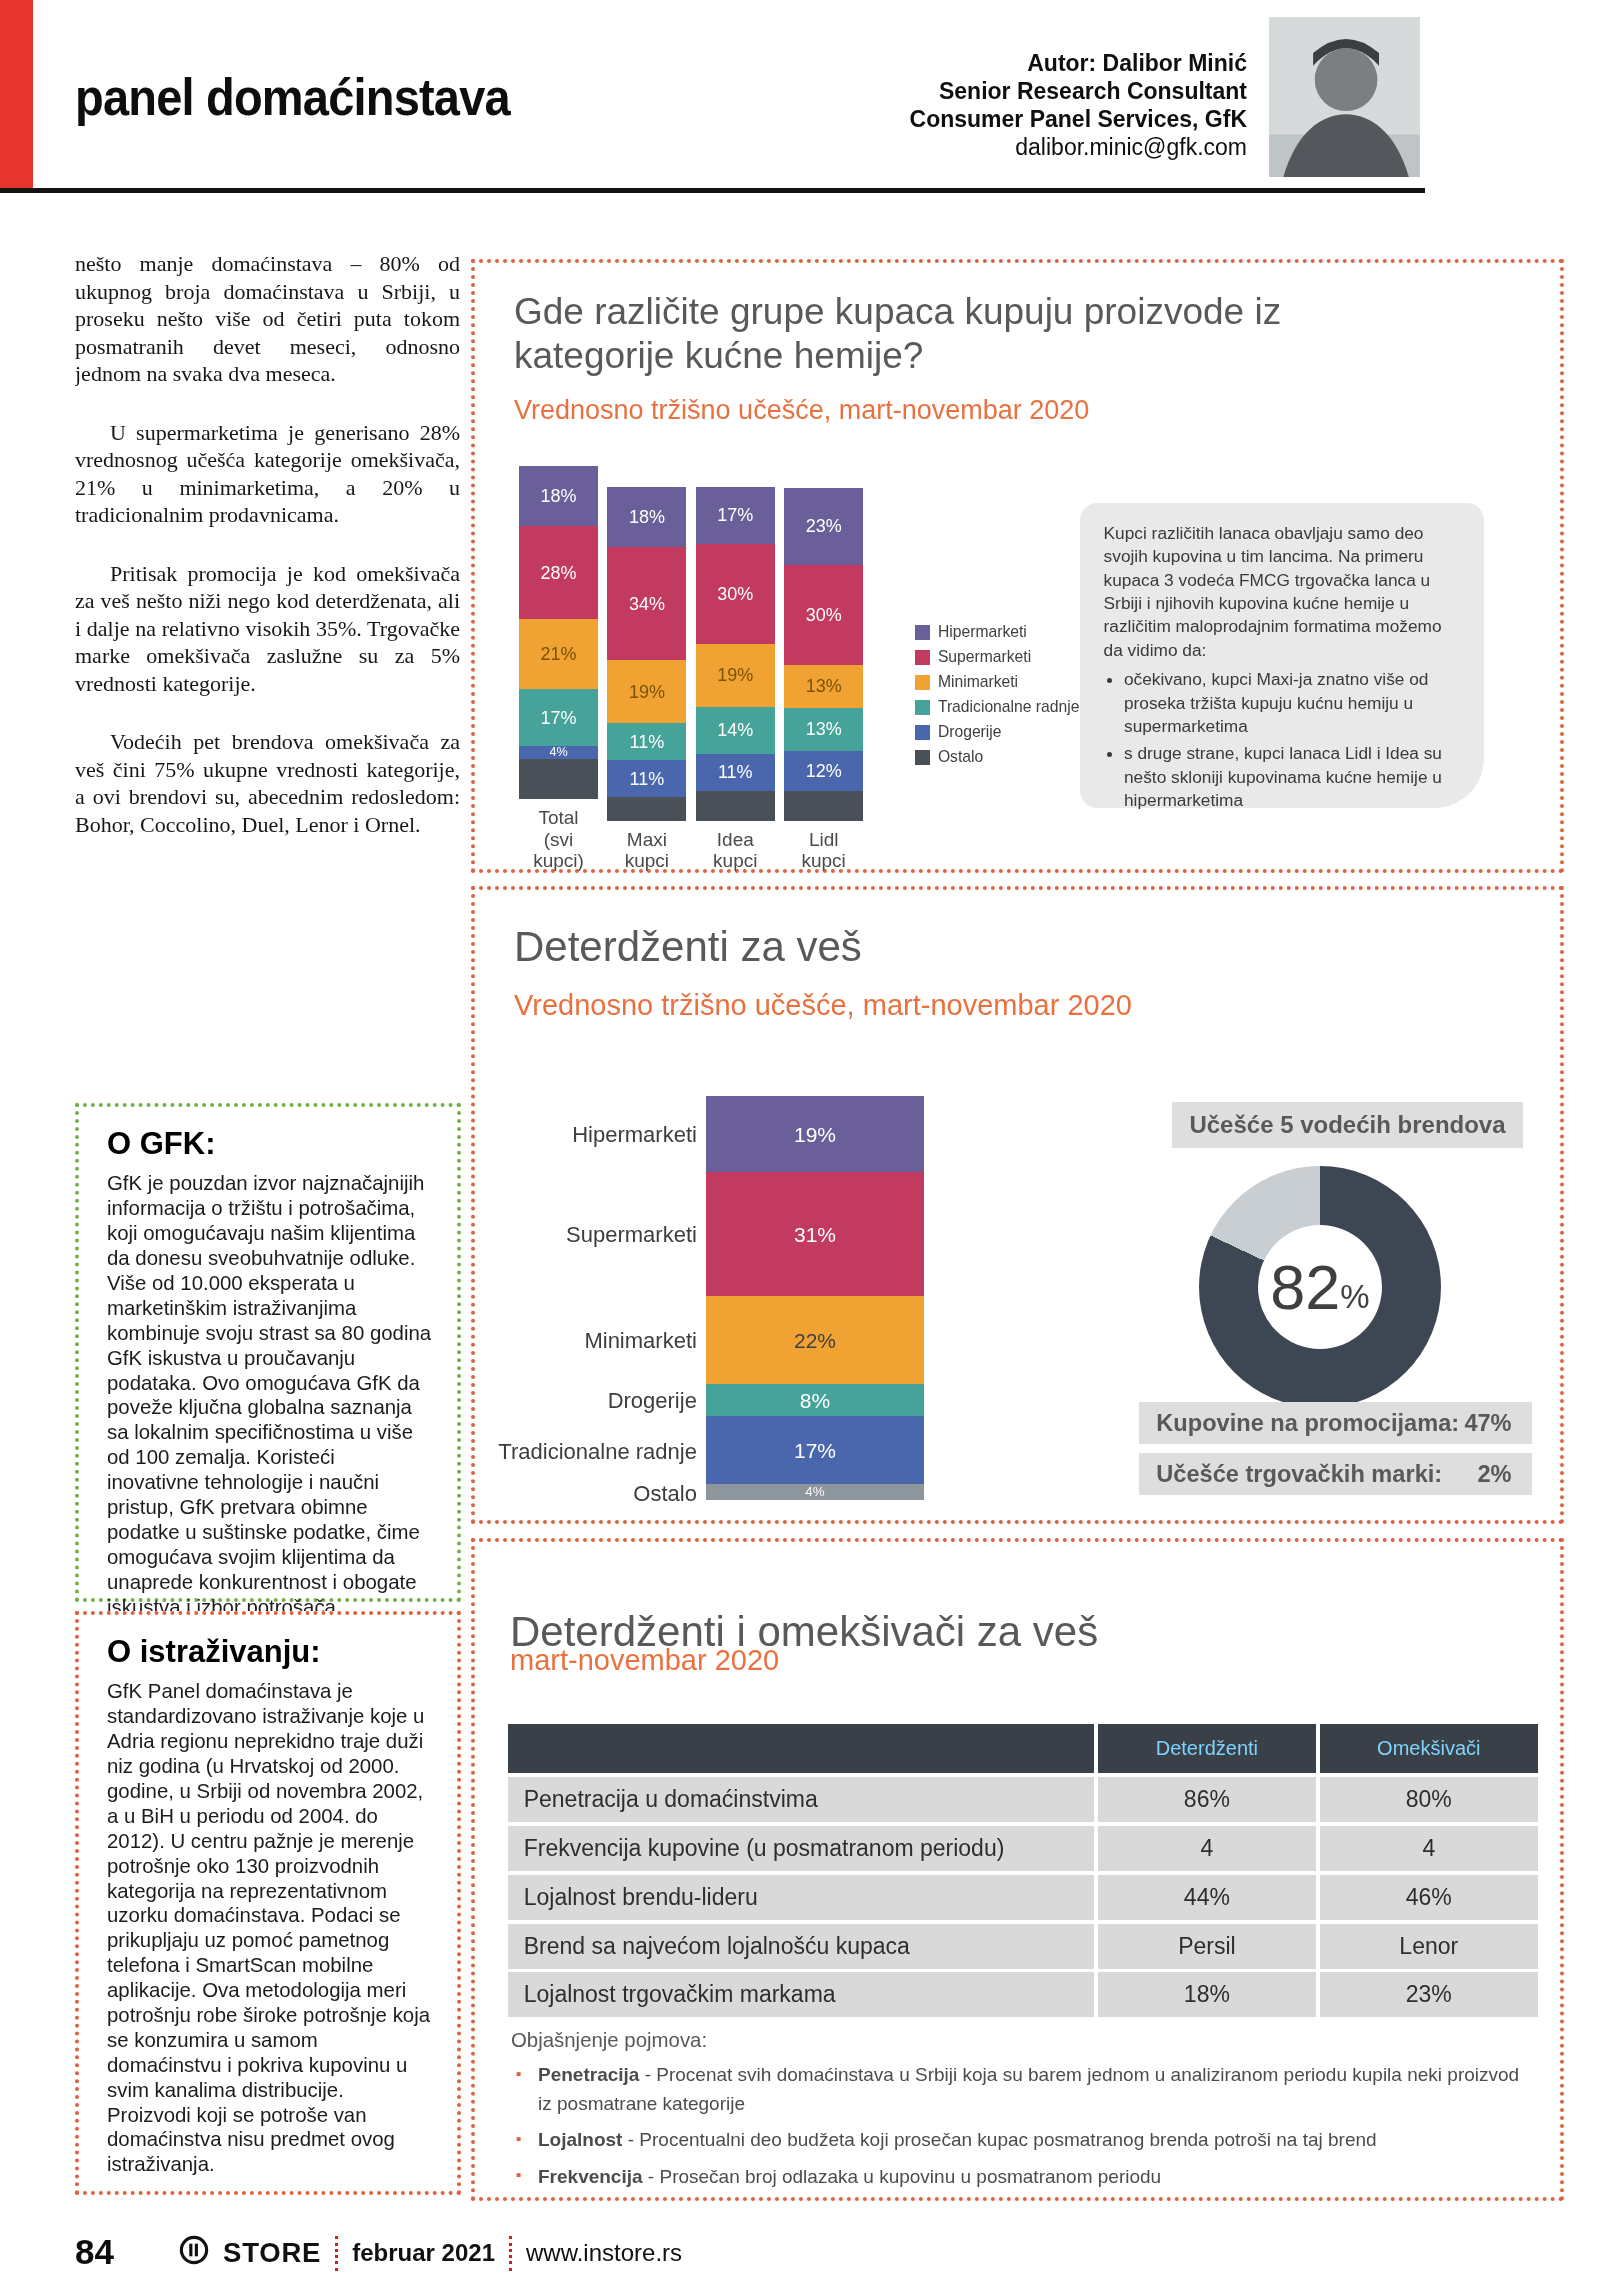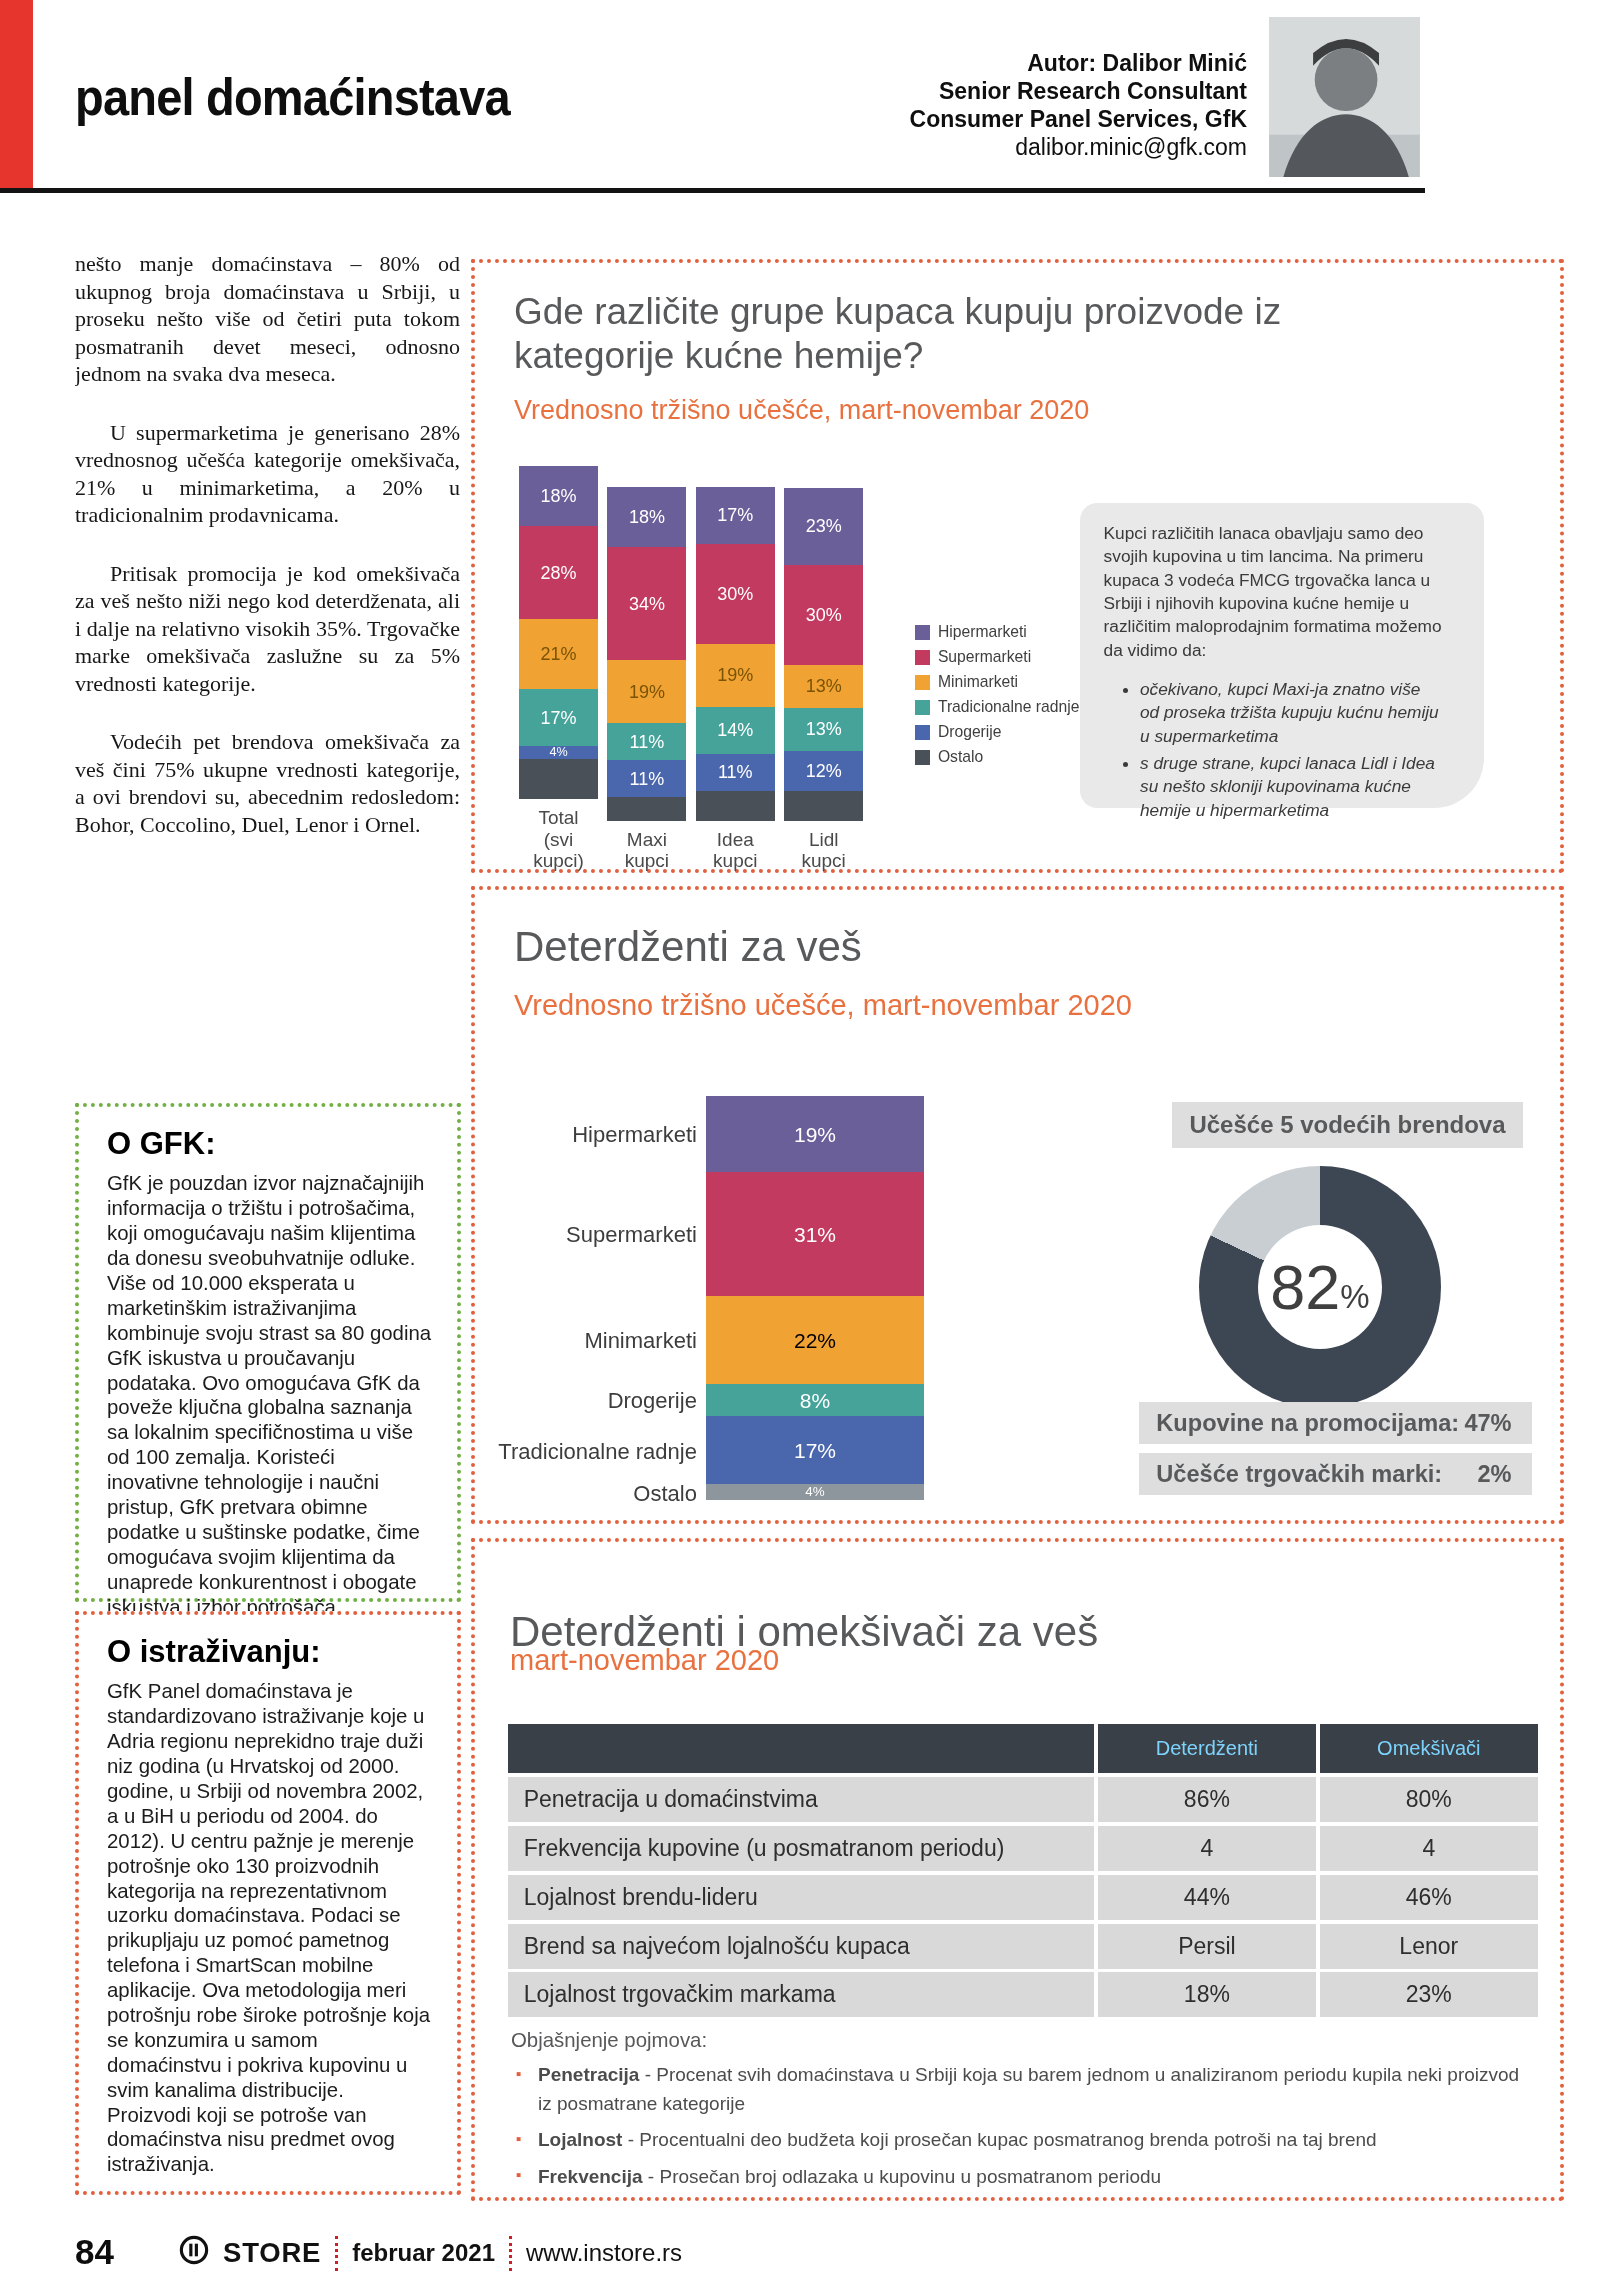--- a/index.html
+++ b/index.html
@@ -52,21 +52,21 @@
   .c1-val{font-size:18px;line-height:1;color:#fff;}
   .c1-axis{margin-top:7.9px;text-align:center;font-size:19px;color:#4a4a4a;line-height:1.12;}
   .c1-legend{position:absolute;left:440px;top:360px;}
   .lg-row{display:flex;align-items:center;margin-bottom:7px;}
   .lg-sw{width:15px;height:15px;margin-right:7.9px;flex:none;}
   .lg-tx{font-size:15.7px;color:#3f3f3f;white-space:nowrap;}
   .callout{position:absolute;left:605px;top:240px;width:404px;height:305px;background:#e9e9e9;
            border-radius:17.3px 17.3px 50px 17.3px;box-sizing:border-box;padding:19px 23.6px;
            font-size:17.3px;line-height:1.35;color:#3a3a3a;}
   .callout p{margin:0 0 6.3px 0;}
-  .callout ul{margin:16px;padding-left:20.4px;font-style:italic;}
+  .callout ul{margin:0;padding-left:20.4px;}
   .callout li{margin-bottom:3.9px;}
 
   
   .c2-labels{position:absolute;left:7.9px;top:206px;width:214px;height:405px;}
   .c2-lab{position:absolute;right:0;width:100%;text-align:right;font-size:22px;color:#3d3d3d;white-space:nowrap;}
   .c2-stack{position:absolute;left:231px;top:206px;width:218px;display:flex;flex-direction:column;}
   .c2-seg{display:flex;align-items:center;justify-content:center;overflow:hidden;}
   .c2-val{font-size:21px;line-height:1;color:#fff;}
   .band{position:absolute;left:697px;top:212px;width:351px;height:46px;background:#dedede;
         display:flex;align-items:center;justify-content:center;font-size:24px;font-weight:700;color:#58595b;}
@@ -292,21 +292,21 @@
         <div class="c2-lab" style="top: 385px;">Ostalo</div>
       </div>
     <div class="c2-stack" id="c2-stack">
         <div class="c2-seg" style="height: 76px; background: rgb(106, 95, 153);">
           <span class="c2-val">19%</span>
         </div>
         <div class="c2-seg" style="height: 124px; background: rgb(194, 58, 95);">
           <span class="c2-val">31%</span>
         </div>
         <div class="c2-seg" style="height: 88px; background: rgb(240, 162, 51);">
-          <span class="c2-val" style="color: #000000;">22%</span>
+          <span class="c2-val" style="color: #404040;">22%</span>
         </div>
         <div class="c2-seg" style="height: 32px; background: rgb(69, 163, 154);">
           <span class="c2-val">8%</span>
         </div>
         <div class="c2-seg" style="height: 68px; background: rgb(74, 102, 173);">
           <span class="c2-val">17%</span>
         </div>
         <div class="c2-seg" style="height: 16px; background: rgb(141, 149, 157);">
           <span class="c2-val" style="font-size: 13.4px;">4%</span>
         </div>

